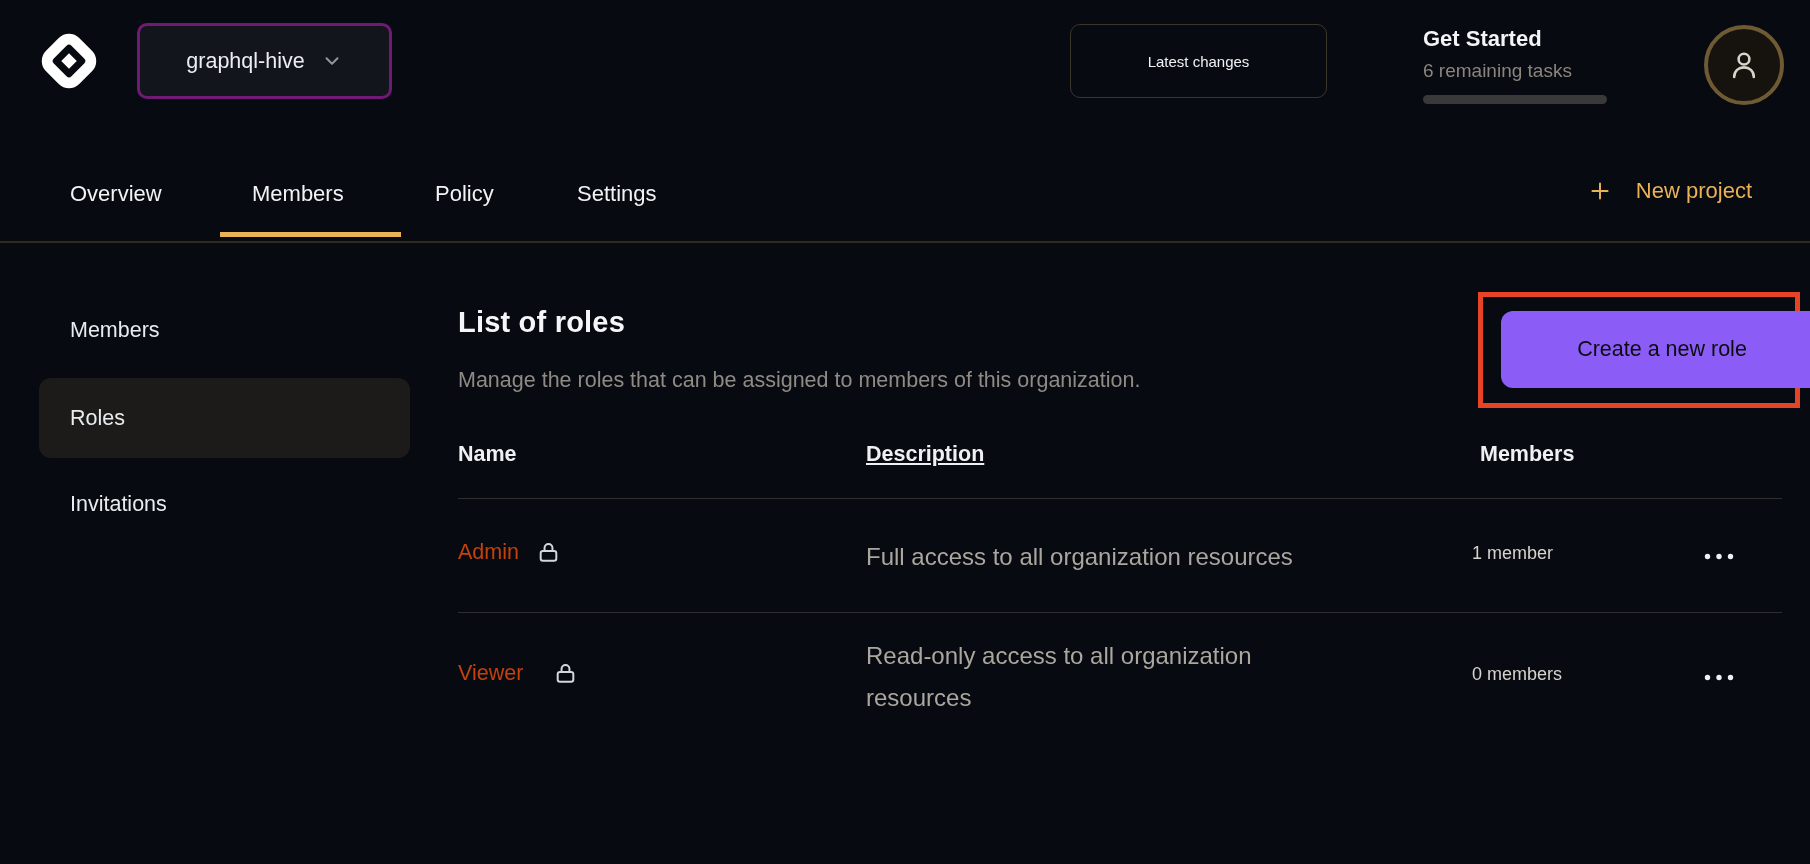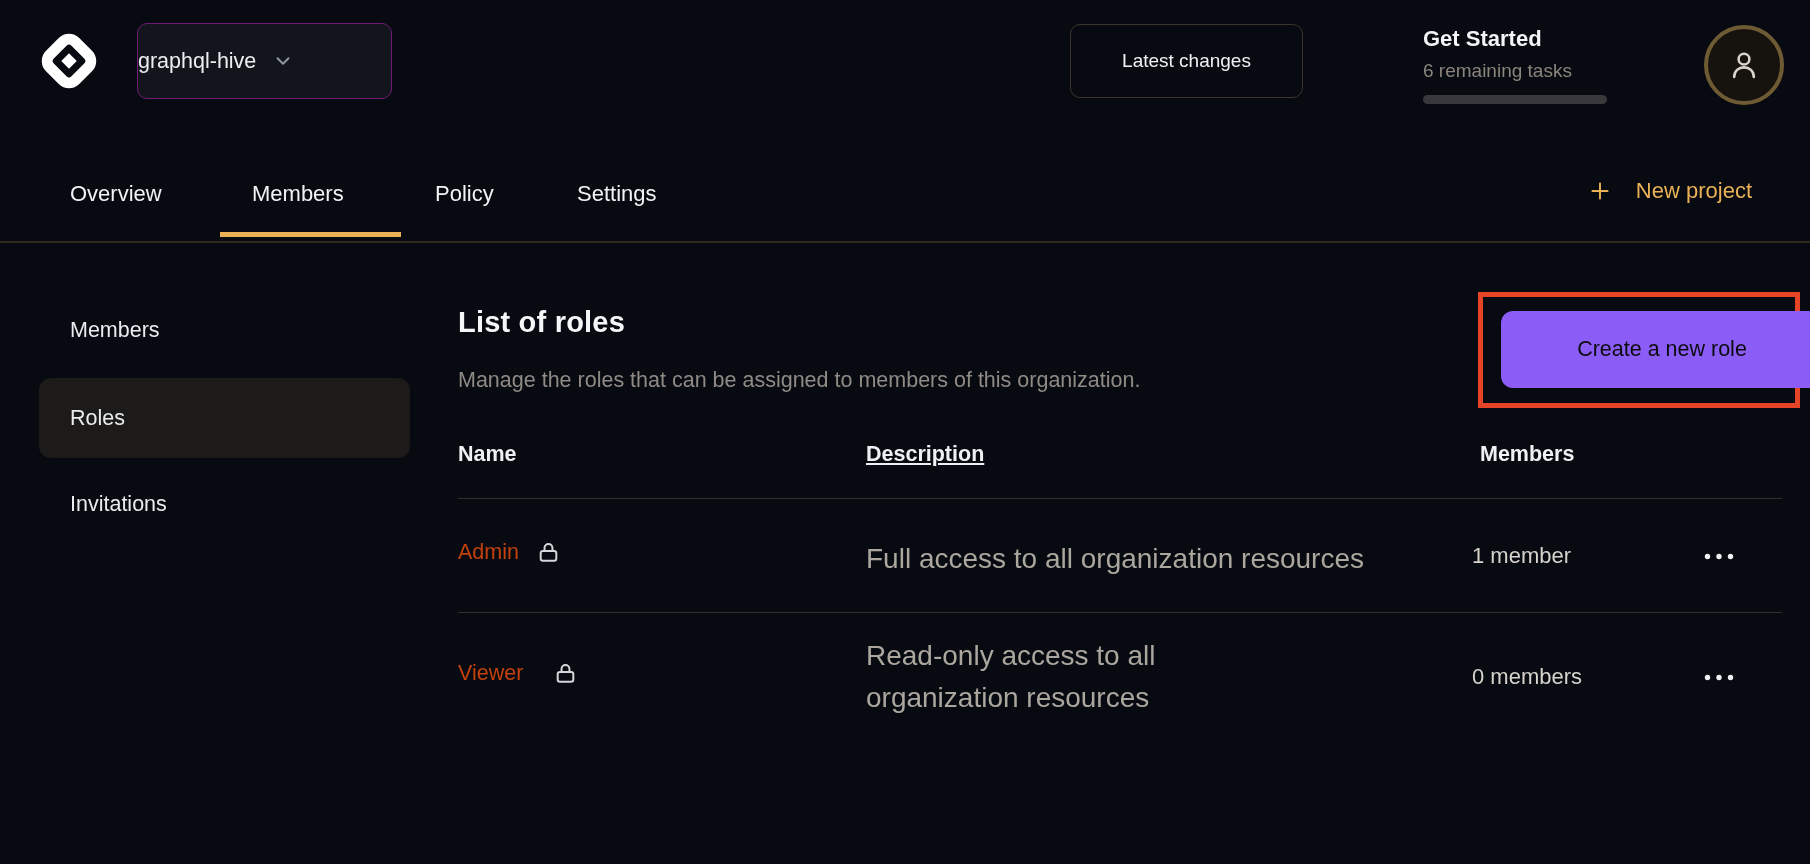--- a/index.html
+++ b/index.html
@@ -11,30 +11,30 @@
     background: #070a10;
     overflow: hidden;
     color: #eef0f3;
   }
   .abs { position: absolute; }
 
   
   .logo { left: 35px; top: 27px; width: 68px; height: 68px; }
   .org-btn {
     left: 137px; top: 23px; width: 255px; height: 76px;
-    background: #12151b; border: 1px solid #701a75; border-radius: 10px;
-    display: flex; align-items: center; gap: 16px;
+    background: #12151b; border: 3px solid #701a75; border-radius: 10px;
+    display: flex; align-items: center; justify-content: center; gap: 16px;
     color: #eceef1; font-size: 21.5px; cursor: pointer;
     font-family: "Liberation Sans", sans-serif;
   }
   .latest-btn {
-    left: 1070px; top: 24px; width: 233px; height: 74px;
+    left: 1070px; top: 24px; width: 257px; height: 74px;
     background: transparent; border: 1px solid #3c352a; border-radius: 10px;
     display: flex; align-items: center; justify-content: center;
-    color: #f0f1f3; font-size: 19px; cursor: pointer;
+    color: #f0f1f3; font-size: 15px; cursor: pointer;
     font-family: "Liberation Sans", sans-serif;
   }
   .get-started { left: 1423px; top: 26px; width: 200px; }
   .gs-title { font-size: 22px; font-weight: 700; color: #f2f4f6; }
   .gs-sub { font-size: 19px; color: #8a857d; margin-top: 8px; }
   .gs-track {
     margin-top: 13px; width: 184px; height: 9px;
     background: #39393c; border-radius: 5px;
   }
   .avatar {
@@ -83,23 +83,23 @@
   }
 
   .th { top: 442px; font-size: 21.5px; font-weight: 700; color: #eef0f3; }
   .th-name { left: 458px; } .th-desc { left: 866px; text-decoration: underline; } .th-members { left: 1480px; }
   .tr-divider { left: 458px; width: 1324px; height: 1px; background: #2e2e2e; }
 
   .cell-name {
     display: flex; align-items: flex-start; gap: 17px;
     left: 458px; font-size: 21.5px; color: #c2410c;
   }
-  .cell-desc { left: 866px; font-size: 28px; color: #aba69e; }
+  .cell-desc { left: 866px; font-size: 24px; color: #aba69e; }
   .cell-desc.two-line { width: 400px; line-height: 42px; }
-  .cell-members { left: 1472px; font-size: 22px; color: #d6d3cd; }
+  .cell-members { left: 1472px; font-size: 18px; color: #d6d3cd; }
   .menu-btn {
     left: 1700px; width: 38px; height: 30px;
     background: none; border: none; cursor: pointer;
     display: flex; align-items: center; justify-content: center;
   }
   .lock { color: #d4d7db; }
 </style>
 </head>
 <body>
 

